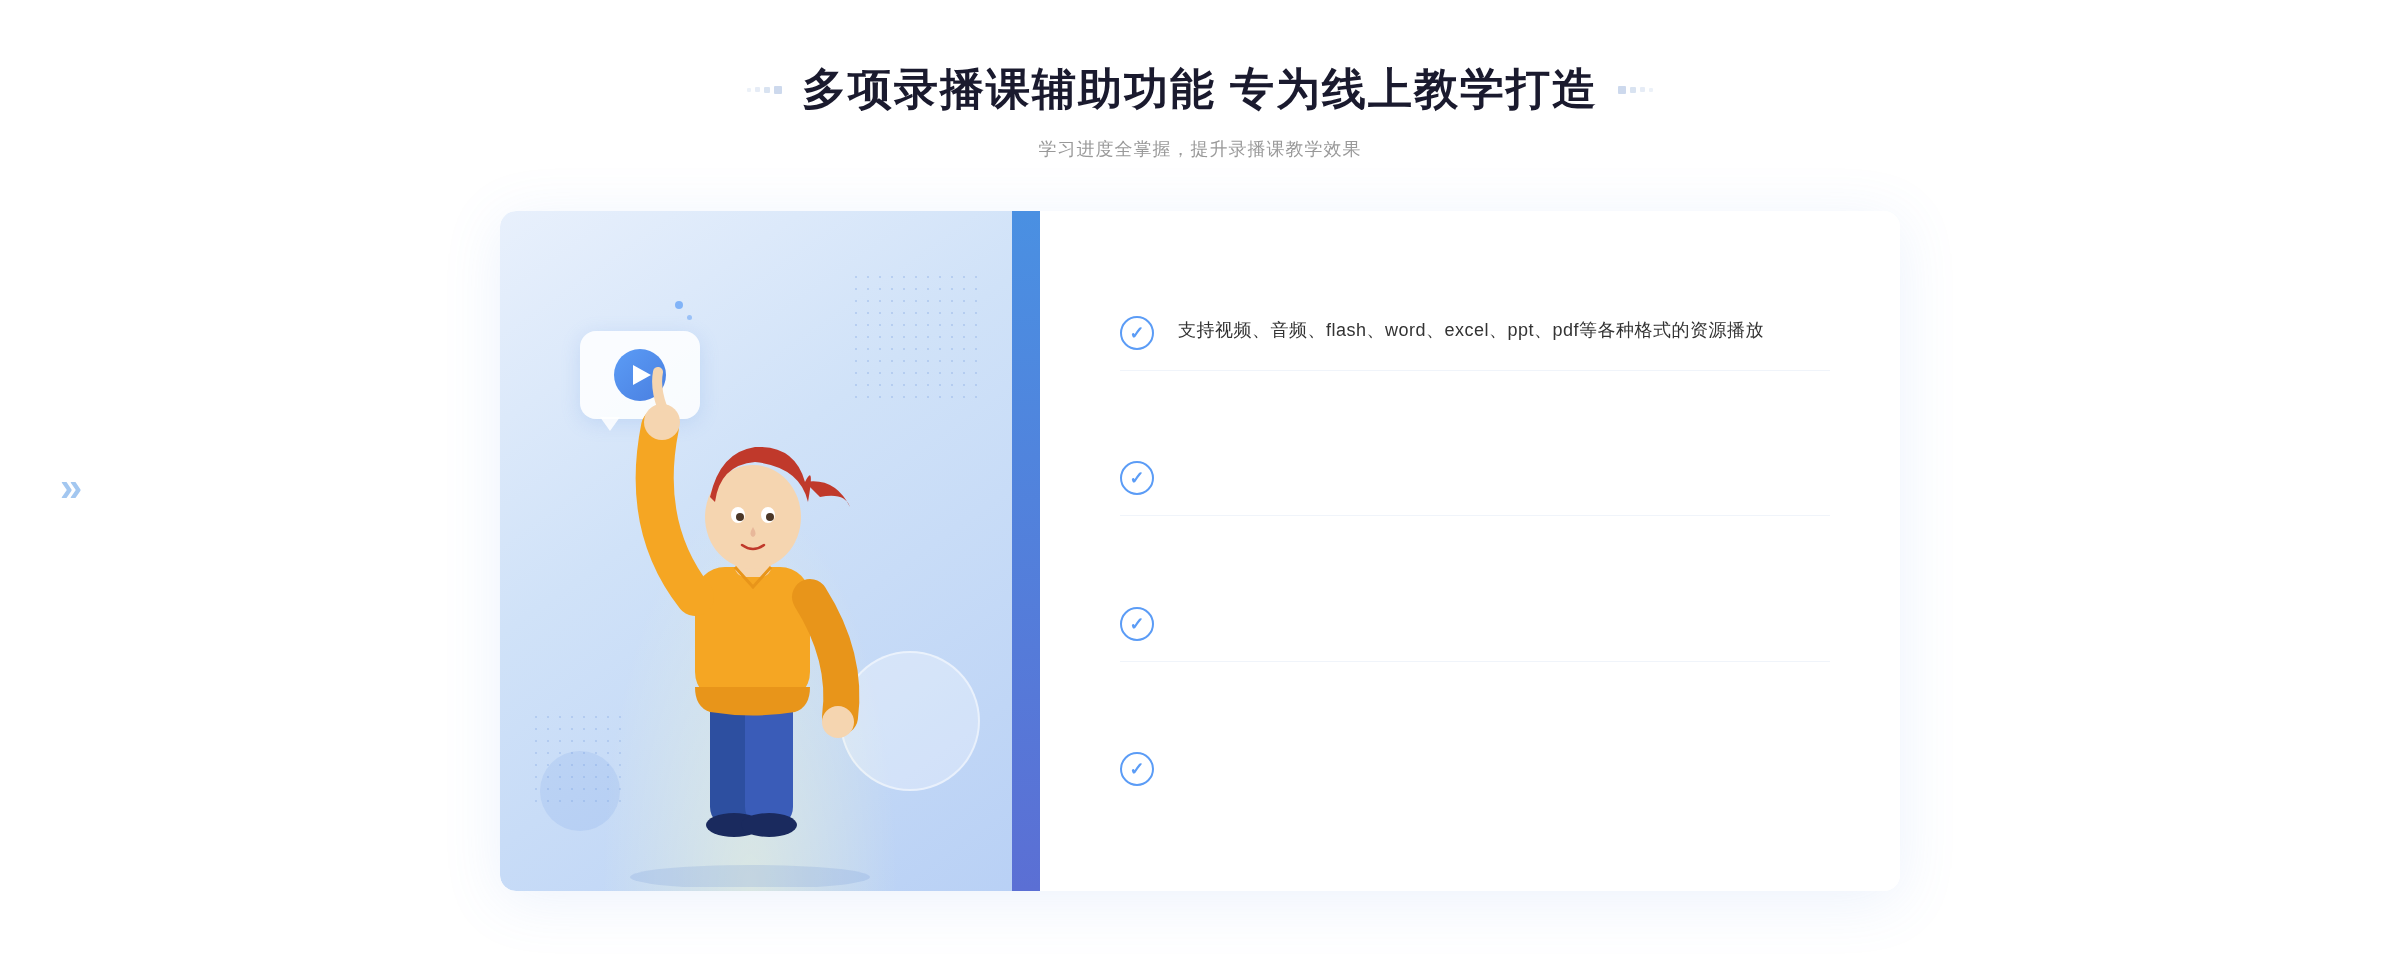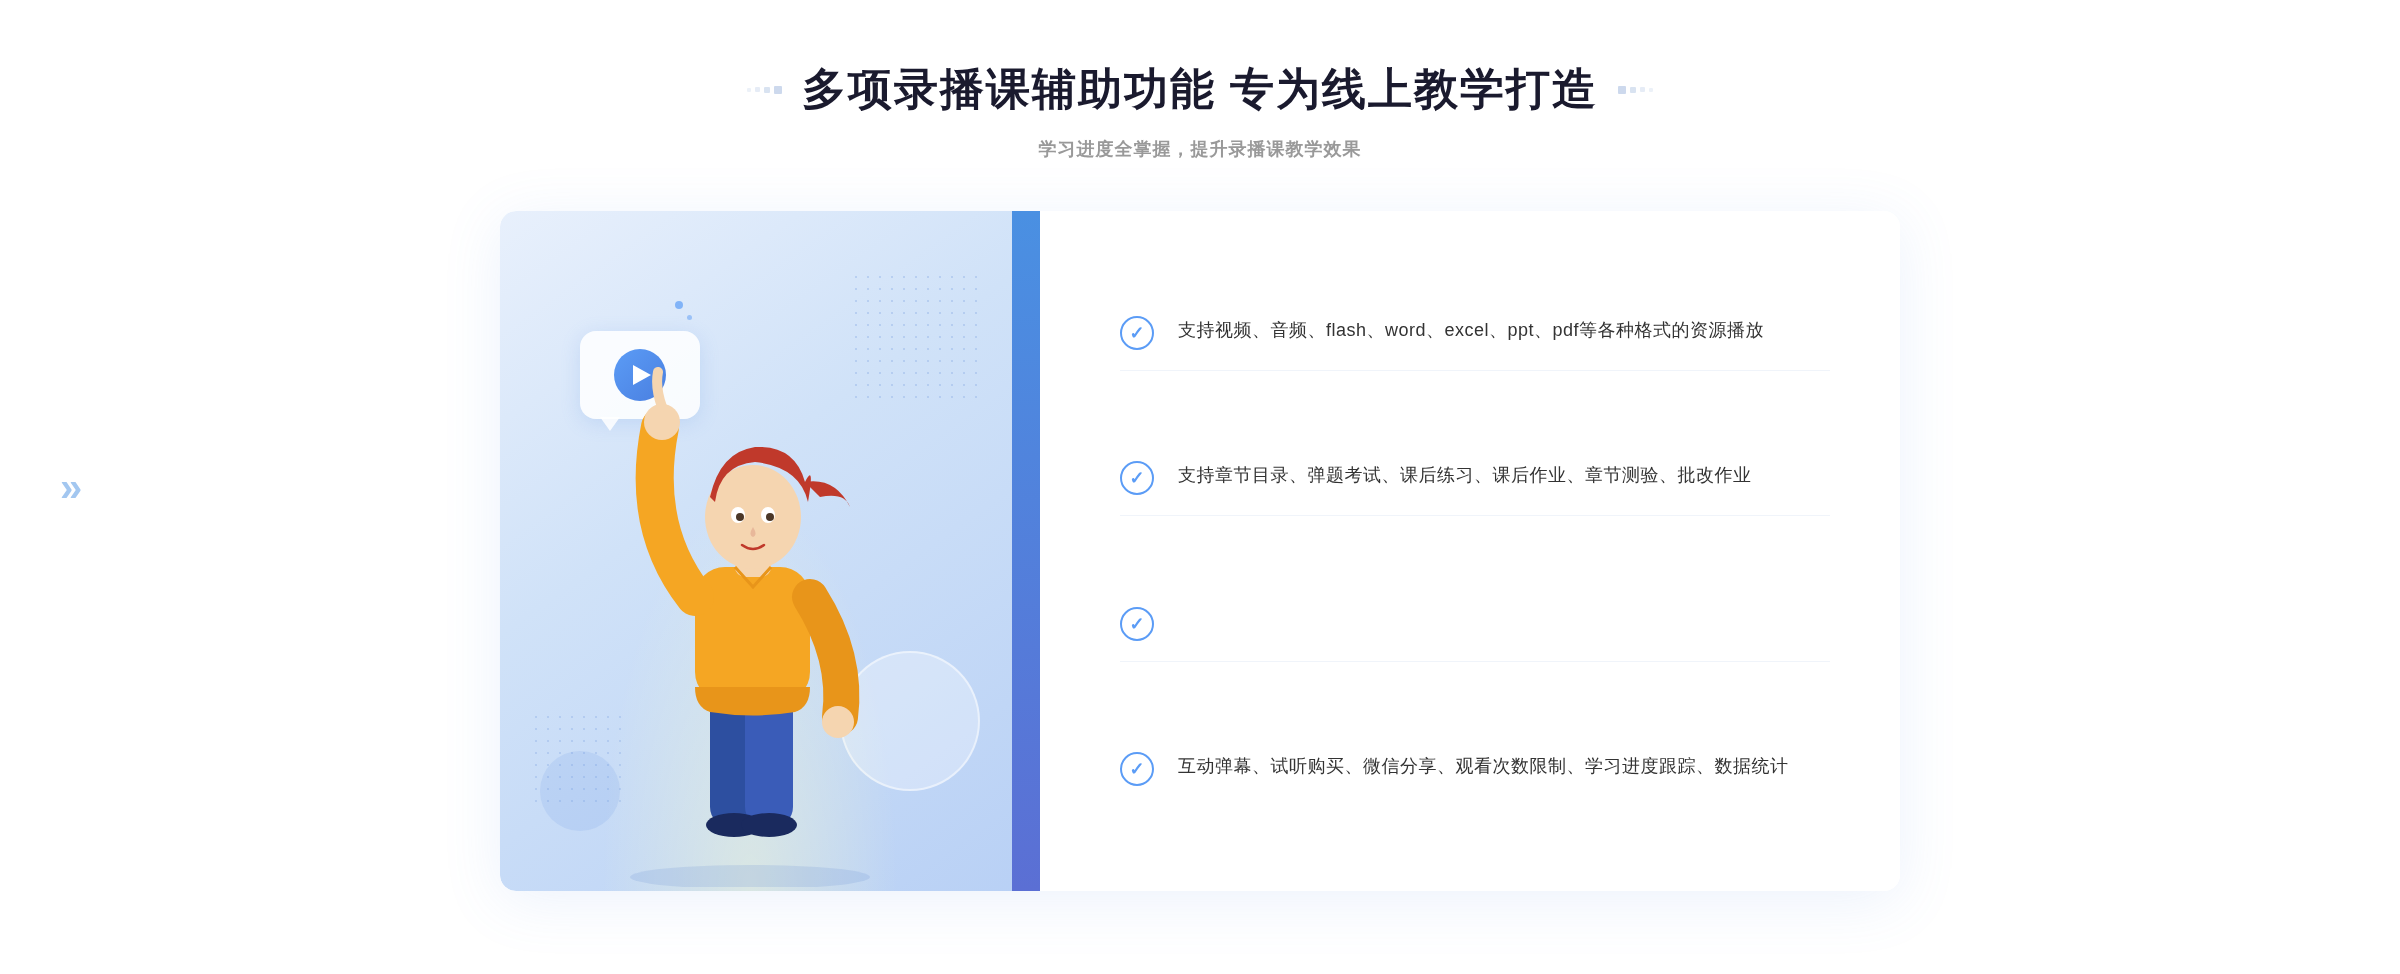--- a/index.html
+++ b/index.html
@@ -63,21 +63,20 @@
       font-size: 44px;
       font-weight: 700;
       color: #1a1a2e;
       letter-spacing: 2px;
     }
 
     .main-subtitle {
       font-size: 18px;
       color: #999;
       letter-spacing: 1px;
-      font-weight: bold;
     }
 
     
     .content-area {
       display: flex;
       align-items: stretch;
       width: 1400px;
       min-height: 680px;
       background: #fff;
       border-radius: 16px;
@@ -417,32 +416,30 @@
         <div class="check-circle">
           <span class="check-mark">✓</span>
         </div>
         <span class="feature-text">支持视频、音频、flash、word、excel、ppt、pdf等各种格式的资源播放</span>
       </div>
 
       <div class="feature-item">
         <div class="check-circle">
           <span class="check-mark">✓</span>
         </div>
-        <span class="feature-text">支持章节目录、弹题考试、课后练习、课后作业、章节测验、批改作业</span>
       </div>
 
       <div class="feature-item">
         <div class="check-circle">
           <span class="check-mark">✓</span>
         </div>
       </div>
 
       <div class="feature-item">
         <div class="check-circle">
           <span class="check-mark">✓</span>
         </div>
-        <span class="feature-text">互动弹幕、试听购买、微信分享、观看次数限制、学习进度跟踪、数据统计</span>
       </div>
 
     </div>
   </div>
 
 </div>
 
 </body></html>

